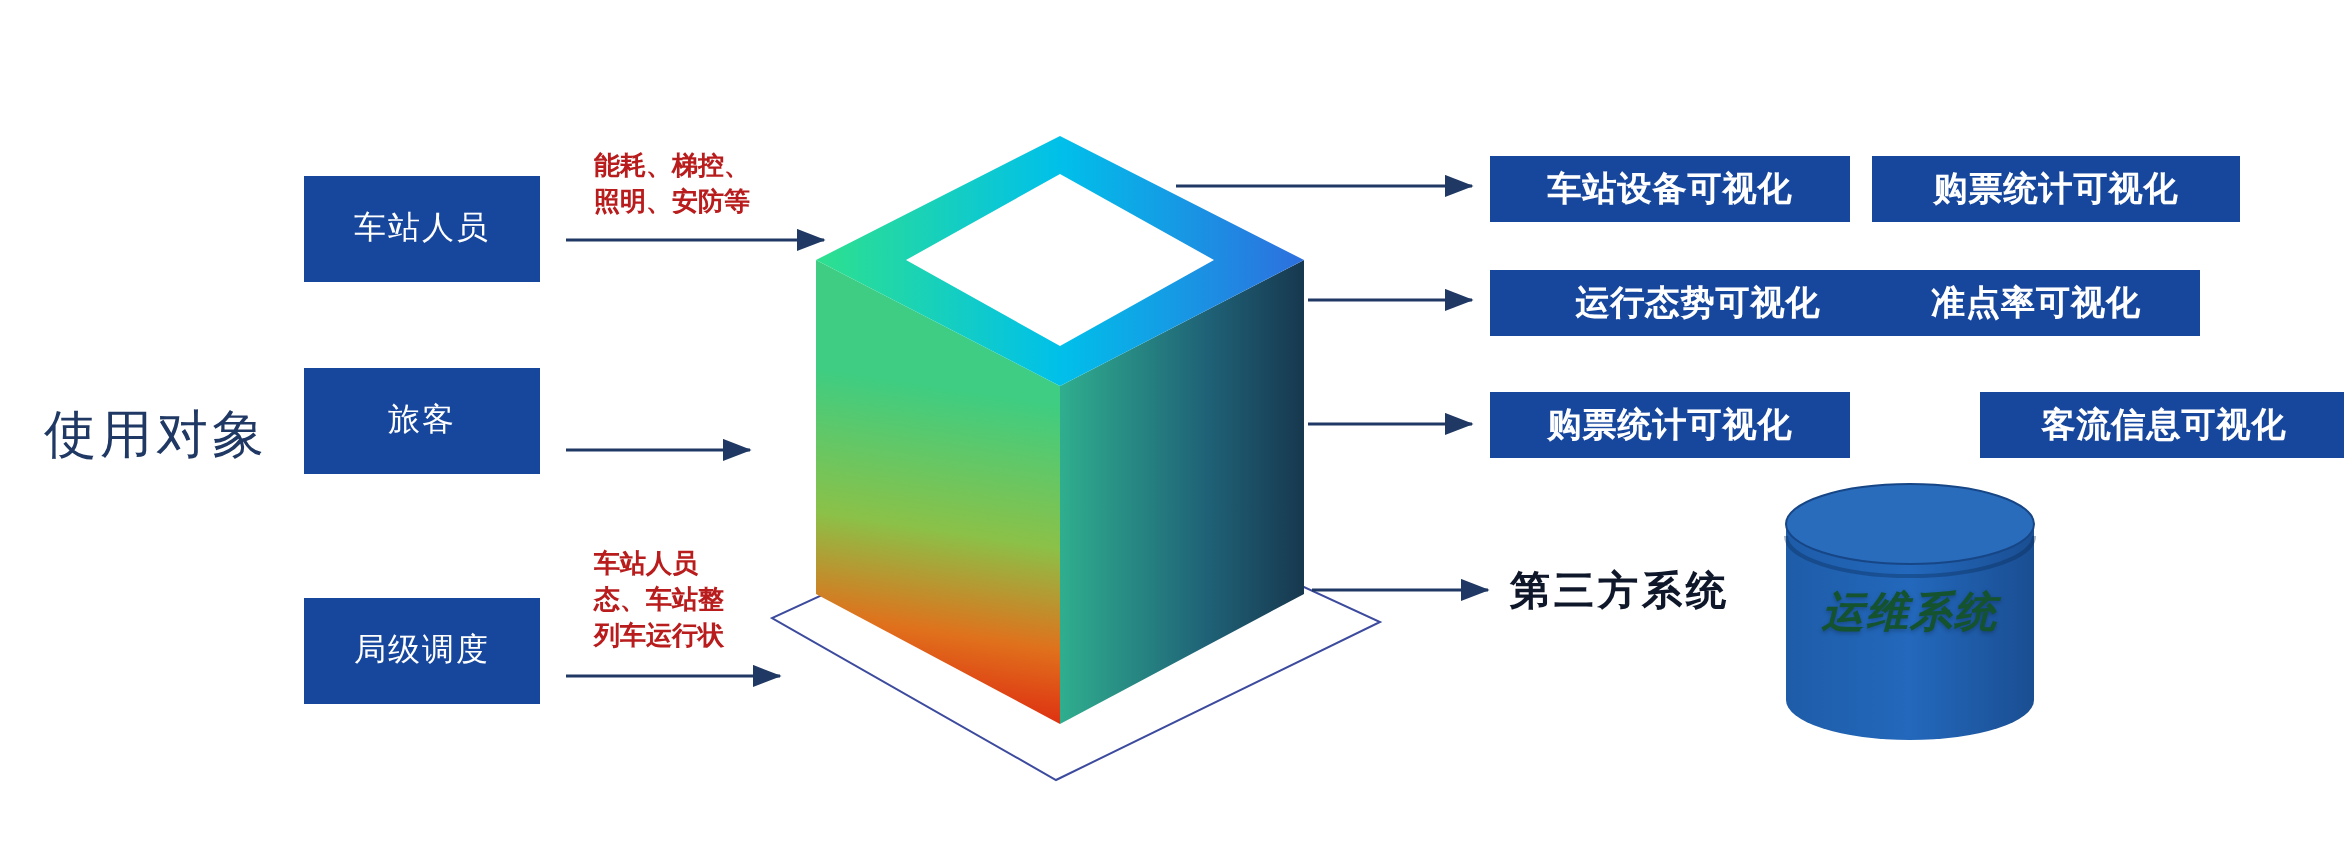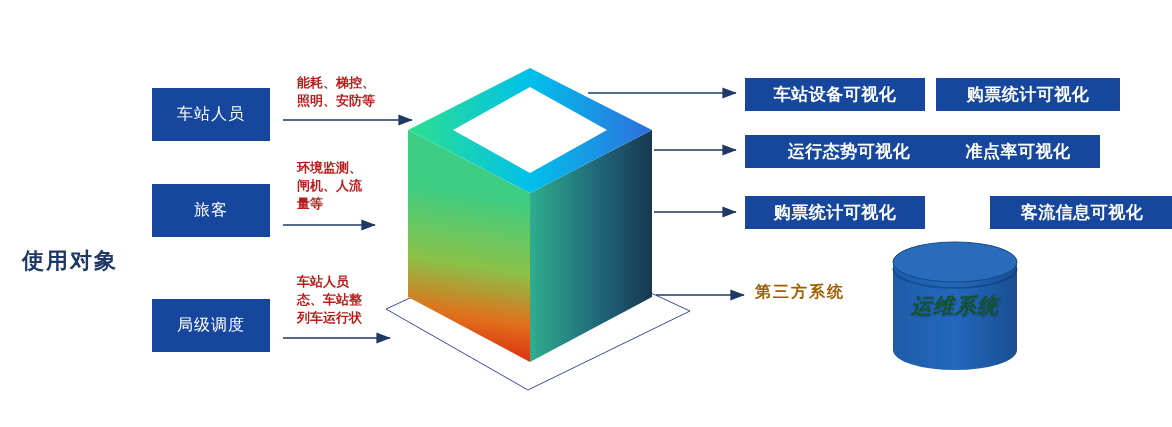--- a/index.html
+++ b/index.html
@@ -5,22 +5,22 @@
   * { margin:0; padding:0; box-sizing:border-box; }
   html,body { background:#ffffff; }
   body { font-family:"Liberation Sans", sans-serif; }
   .canvas { position:relative; width:1172px; height:427px; background:#ffffff; overflow:hidden; }
   .gfx { position:absolute; left:0; top:0; width:1172px; height:427px; }
   .box { position:absolute; background:#17479D; color:#ffffff; display:flex; align-items:center; justify-content:center; text-align:center; }
   .lbox { left:152px; width:118px; height:53px; font-size:16px; letter-spacing:1px; font-weight:500; }
   .rbox { height:33px; font-size:17px; font-weight:bold; letter-spacing:0.5px; }
   .note { position:absolute; left:297px; color:#b91c1c; font-size:13px; line-height:18px; font-weight:700; width:112px; }
   .note span { display:block; }
-  .title { position:absolute; left:22px; top:200px; font-size:22px; font-weight:bold; color:#1F3864; letter-spacing:2px;margin-top:46px; }
-  .third { position:absolute; left:755px; top:282px; font-size:16px; font-weight:bold; color:#a16207; letter-spacing:2px; }
+  .title { position:absolute; left:22px; top:200px; font-size:26px; font-weight:normal; color:#1F3864; letter-spacing:2px; }
+  .third { position:absolute; left:755px; top:282px; font-size:20px; font-weight:bold; color:#0f172a; letter-spacing:2px; }
   .cyl-label { position:absolute; left:893px; top:292px; width:124px; text-align:center; color:#14532d; font-size:21px; font-weight:bold; font-style:italic; letter-spacing:1px; text-shadow:0 1px 2px rgba(0,0,0,0.25); }
 </style>
 </head>
 <body>
 
 <div class="canvas">
 
   <svg class="gfx" viewBox="0 0 1172 427">
     <defs>
       <marker id="ah" markerWidth="10" markerHeight="8" refX="8.5" refY="3.5" orient="auto">
@@ -80,25 +80,20 @@
     <span>局级调度</span>
   </div>
   <div class="box lbox" style="top:184px">
     <span>旅客</span>
   </div>
 
   <div class="note" style="top:74px">
     <span>能耗、梯控、</span>
     <span>照明、安防等</span>
   </div>
-  <div class="note" style="top:159px">
-    <span>环境监测、</span>
-    <span>闸机、人流</span>
-    <span>量等</span>
-  </div>
   <div class="note" style="top:273px">
     <span>车站人员</span>
     <span>态、车站整</span>
     <span>列车运行状</span>
   </div>
 
   <div class="box rbox" style="left:745px; top:78px;  width:180px;">
     <span>车站设备可视化</span>
   </div>
   <div class="box rbox" style="left:936px; top:78px;  width:184px;">

